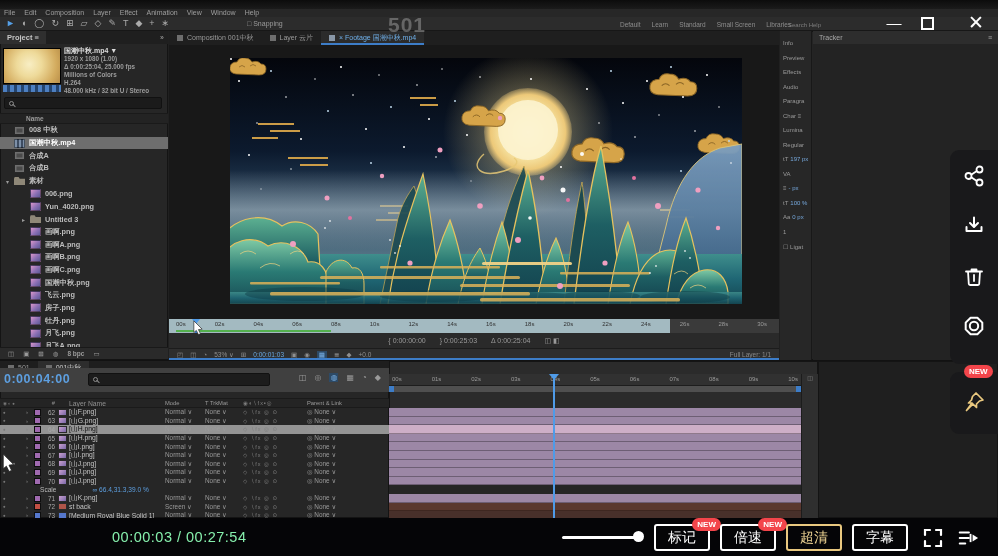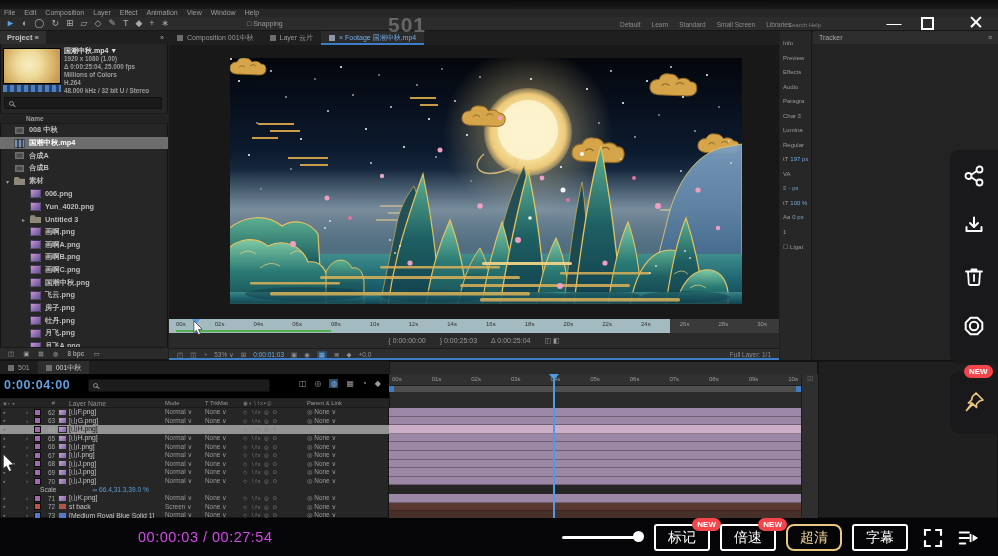--- a/index.html
+++ b/index.html
@@ -78,21 +78,21 @@
   .srow .v{color:#76a8dc;}
   #tracker{position:absolute;left:33px;top:0;width:185px;height:329px;background:#232323;}
   #tracker .hd{height:13px;background:#2d2d2d;color:#a8a8a8;font-size:7px;line-height:13px;padding:0 6px;display:flex;justify-content:space-between;}
 
   
   #tleft{left:0;top:360px;width:389px;height:158px;background:#262626;border-top:1px solid #121212;}
   .ttabs{position:absolute;left:0;top:0;width:100%;height:13px;background:#1e1e1e;display:flex;font-size:7px;color:#9a9a9a;}
   .ttab{display:flex;align-items:center;gap:4px;padding:0 8px;}
   .ttab .chip{width:6px;height:6px;background:#6e6e6e;}
   .ttab[data-active="1"]{background:#2d2d2d;color:#cfcfcf;}
-  #tbar{position:absolute;left:0;top:13px;width:100%;height:24px;background:#000000;}
+  #tbar{position:absolute;left:0;top:7px;width:100%;height:24px;background:#404040;}
   #timecode{position:absolute;left:4px;top:4px;color:#5d9fe0;font-size:12.5px;font-weight:bold;letter-spacing:.5px;}
   #tsearch{position:absolute;left:88px;top:5px;width:182px;height:13px;background:#1c1c1c;border:1px solid #111;border-radius:2px;display:flex;align-items:center;padding-left:4px;}
   #ticons{position:absolute;right:8px;top:5px;display:flex;gap:8px;font-size:8px;color:#9a9a9a;}
   #ticons span:nth-child(3){background:#2d4a66;color:#7ab2e8;padding:0 1px;}
   #tcols{position:absolute;left:0;top:37px;width:100%;height:10px;background:#242424;border-top:1px solid #1a1a1a;border-bottom:1px solid #1a1a1a;color:#8f8f8f;font-size:5.8px;display:flex;align-items:center;}
   #trows{position:absolute;left:0;top:47px;width:100%;height:111px;overflow:hidden;}
   .lrow{height:8.6px;display:flex;align-items:center;font-size:6.4px;color:#a8a8a8;white-space:nowrap;}
   .lrow[data-sel="1"]{background:#949494;}
   .lrow[data-sel="1"] .lname{color:#101010;}
   .c-av{width:26px;flex:none;display:flex;gap:7px;padding-left:3px;font-size:4.5px;color:#787878;}
@@ -143,21 +143,21 @@
 
   
   #ptitle{position:absolute;left:0;right:0;top:15px;text-align:center;color:#fff;font-size:19px;font-weight:bold;text-shadow:0 1px 4px #000,0 0 2px #000;z-index:8;pointer-events:none;}
   .winbtn{position:absolute;z-index:9;color:#fff;}
   #btn-min{left:884px;top:14px;width:20px;height:20px;font-size:15px;text-align:center;line-height:18px;}
   #btn-max{left:921px;top:17px;width:13px;height:13px;border:2px solid #fff;}
   #btn-close{left:963px;top:10px;width:26px;height:26px;font-size:19px;text-align:center;line-height:26px;}
 
   #bottombar{position:absolute;left:0;top:518px;width:998px;height:38px;background:#050507;z-index:8;display:flex;align-items:center;}
   .pbtn{position:absolute;}
-  #time-label{position:absolute;left:112px;top:0;height:38px;line-height:38px;color:#d946ef;font-size:14.5px;letter-spacing:.5px;margin-left:26px;}
+  #time-label{position:absolute;left:112px;top:0;height:38px;line-height:38px;color:#86efac;font-size:14.5px;letter-spacing:.5px;}
   #vol-slider{position:absolute;left:562px;top:536px;width:80px;height:3px;background:#fff;border-radius:2px;z-index:9;}
   #vol-knob{position:absolute;left:633px;top:531px;width:11px;height:11px;border-radius:50%;background:#fff;z-index:9;}
   .cbtn{position:absolute;top:524px;width:56px;height:27px;background:transparent;border:2px solid #fff;border-radius:3px;color:#fff;font-size:14px;text-align:center;line-height:23px;z-index:9;}
   .cbtn[data-style="gold"]{border-color:#e9c87f;color:#f2d795;}
   .badge{position:absolute;top:-8px;right:-13px;background:#f3454b;color:#fff;font-size:8px;font-weight:bold;line-height:13px;padding:0 5px;border-radius:7px;}
   .badge:empty{display:none;}
 
   #sidebar1{position:absolute;left:950px;top:150px;width:48px;height:214px;background:#19191b;border-radius:9px 0 0 9px;z-index:10;}
   #sidebar2{position:absolute;left:950px;top:372px;width:48px;height:62px;background:#19191b;border-radius:9px 0 0 9px;z-index:10;}
   .sic{position:absolute;left:12px;width:24px;height:24px;}
@@ -1126,21 +1126,21 @@
     <div class="cbtn" data-style="white" style="left: 654px;">
       <span>标记</span>
       <span class="badge">NEW</span>
     </div>
 
     <div class="cbtn" data-style="white" style="left: 720px;">
       <span>倍速</span>
       <span class="badge">NEW</span>
     </div>
 
-    <div class="cbtn" data-style="gold" style="left: 786px; border-radius: 8px;">
+    <div class="cbtn" data-style="gold" style="left: 786px;">
       <span>超清</span>
       
     </div>
 
     <div class="cbtn" data-style="white" style="left: 852px;">
       <span>字幕</span>
       
     </div>
 
   <svg class="pbtn" style="position:absolute;left:922px;top:527px;z-index:9" width="22" height="22" viewBox="0 0 22 22">

